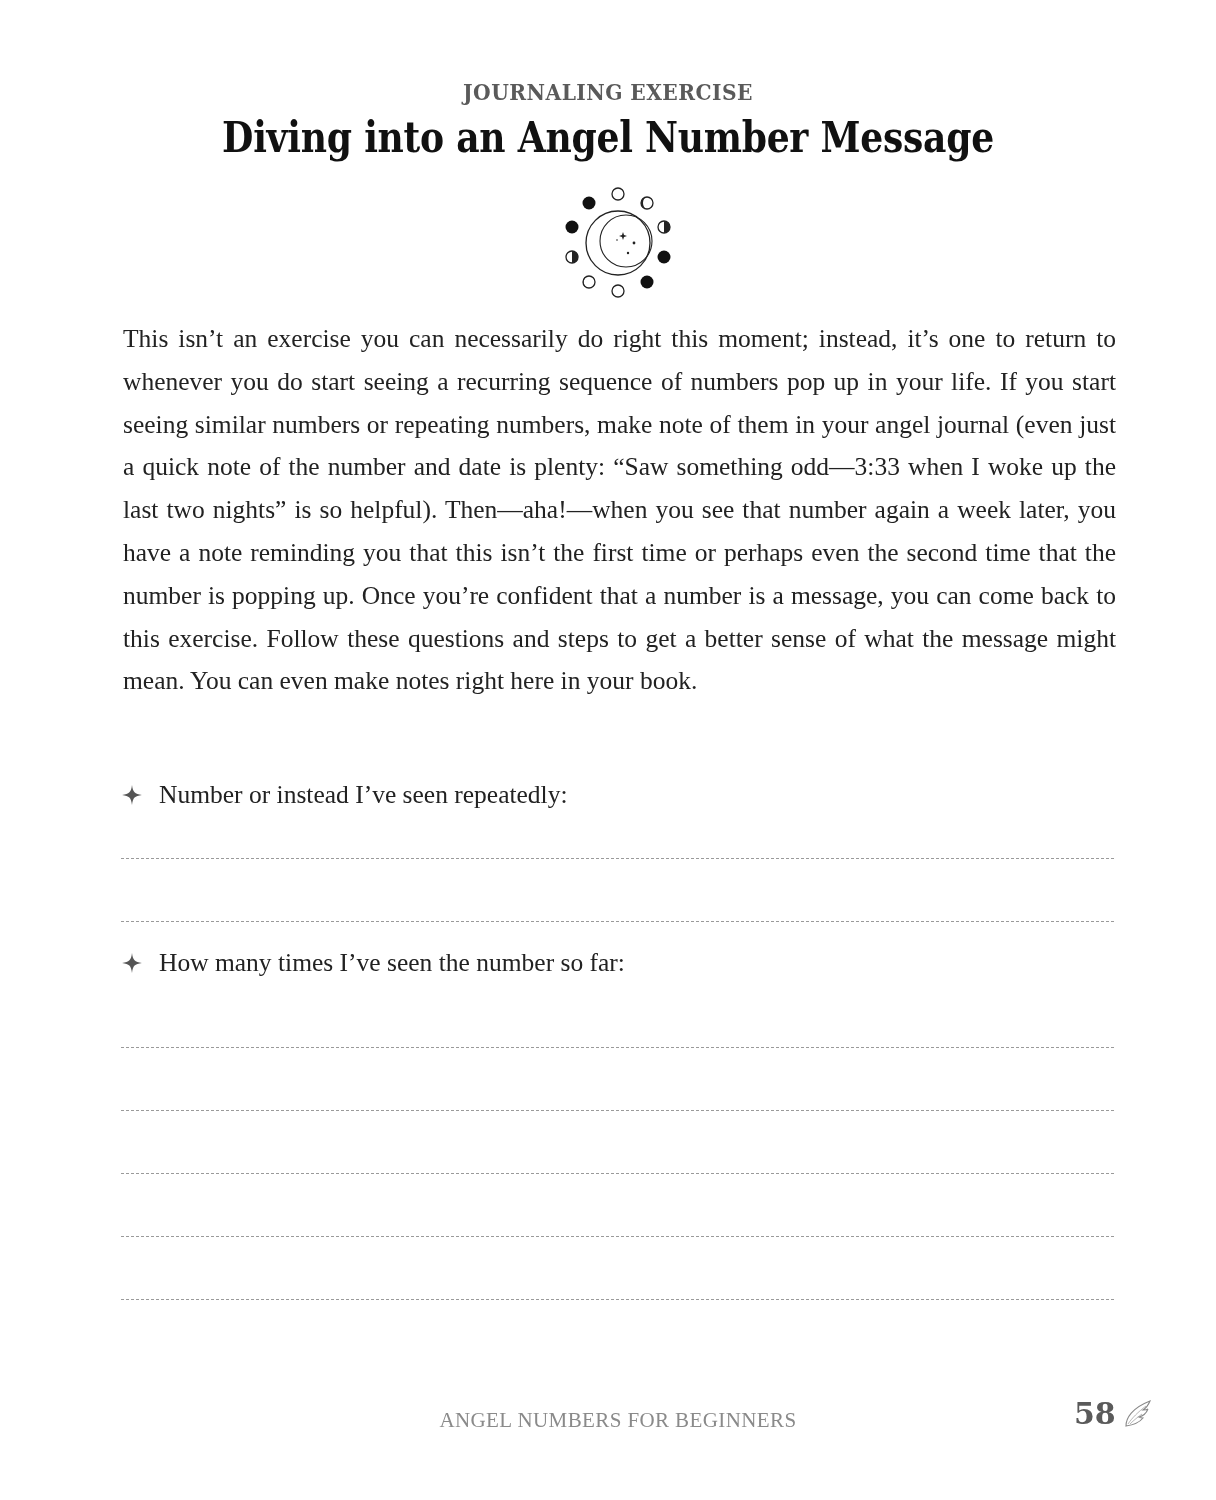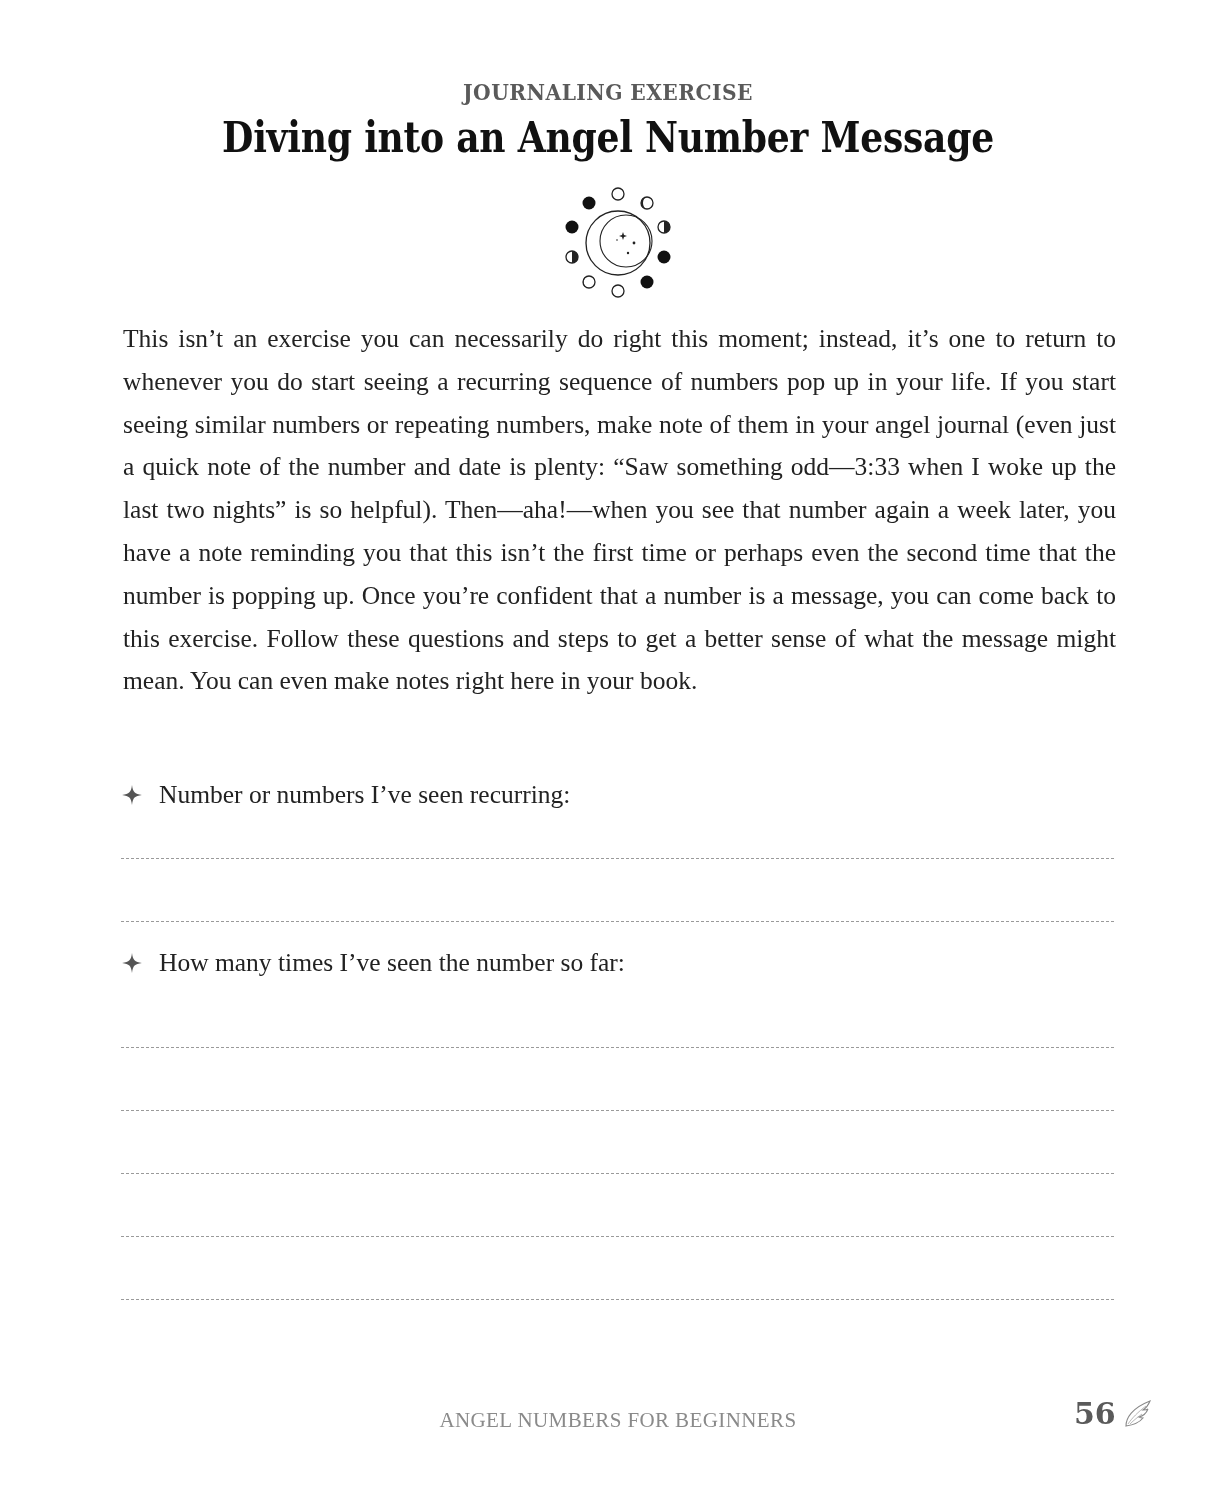--- a/index.html
+++ b/index.html
@@ -88,38 +88,38 @@
     <circle cx="14" cy="44" r="6.5" fill="#111"></circle>
     <circle cx="31" cy="20" r="6.5" fill="#111"></circle>
   </svg>
 
   <p class="body-text" style="margin:0;">This isn’t an exercise you can necessarily do right this moment; instead, it’s one to return to whenever you do start seeing a recurring sequence of numbers pop up in your life. If you start seeing similar numbers or repeating numbers, make note of them in your angel journal (even just a quick note of the number and date is plenty: “Saw something odd—3:33 when I woke up the last two nights” is so helpful). Then—aha!—when you see that number again a week later, you have a note reminding you that this isn’t the first time or perhaps even the second time that the number is popping up. Once you’re confident that a number is a message, you can come back to this exercise. Follow these questions and steps to get a better sense of what the message might mean. You can even make notes right here in your book.</p>
 
   <div class="prompt" style="top:780px;">
     <svg class="star" viewBox="0 0 20 20">
       <path d="M10 1 C10.8 7.5 12.5 9.2 19 10 C12.5 10.8 10.8 12.5 10 19 C9.2 12.5 7.5 10.8 1 10 C7.5 9.2 9.2 7.5 10 1 Z" fill="#555"></path>
     </svg>
-    <span>Number or numbers I’ve seen recurring:</span>
+    <span>Number or instead I’ve seen repeatedly:</span>
   </div>
   <div class="write-line" style="top:858px;"></div>
   <div class="write-line" style="top:921px;"></div>
 
   <div class="prompt" style="top:948px;text-align:center;">
     <svg class="star" viewBox="0 0 20 20">
       <path d="M10 1 C10.8 7.5 12.5 9.2 19 10 C12.5 10.8 10.8 12.5 10 19 C9.2 12.5 7.5 10.8 1 10 C7.5 9.2 9.2 7.5 10 1 Z" fill="#555"></path>
     </svg>
     <span>How many times I’ve seen the number so far:</span>
   </div>
   <div class="write-line" style="top:1047px;"></div>
   <div class="write-line" style="top:1110px;"></div>
   <div class="write-line" style="top:1173px;"></div>
   <div class="write-line" style="top:1236px;"></div>
   <div class="write-line" style="top:1299px;"></div>
 
   <div class="footer-title">ANGEL NUMBERS FOR BEGINNERS</div>
-  <div class="page-number">56</div>
+  <div class="page-number">58</div>
   <svg class="wing-icon" viewBox="0 0 32 32">
     <path d="M4 28 C4 20 10 10 28 3 C26 8 24 10 21 12 C24 12 25 12 26 11 C24 16 21 18 17 19 C19 20 20 20 21 20 C17 25 11 27 4 28 Z" fill="none" stroke="#888" stroke-width="1.1"></path>
     <path d="M6 26 C10 20 16 14 24 8" fill="none" stroke="#999" stroke-width="0.7"></path>
     <path d="M8 26 C12 22 16 19 20 16" fill="none" stroke="#999" stroke-width="0.7"></path>
   </svg>
 
 </div>
 
 </body></html>

